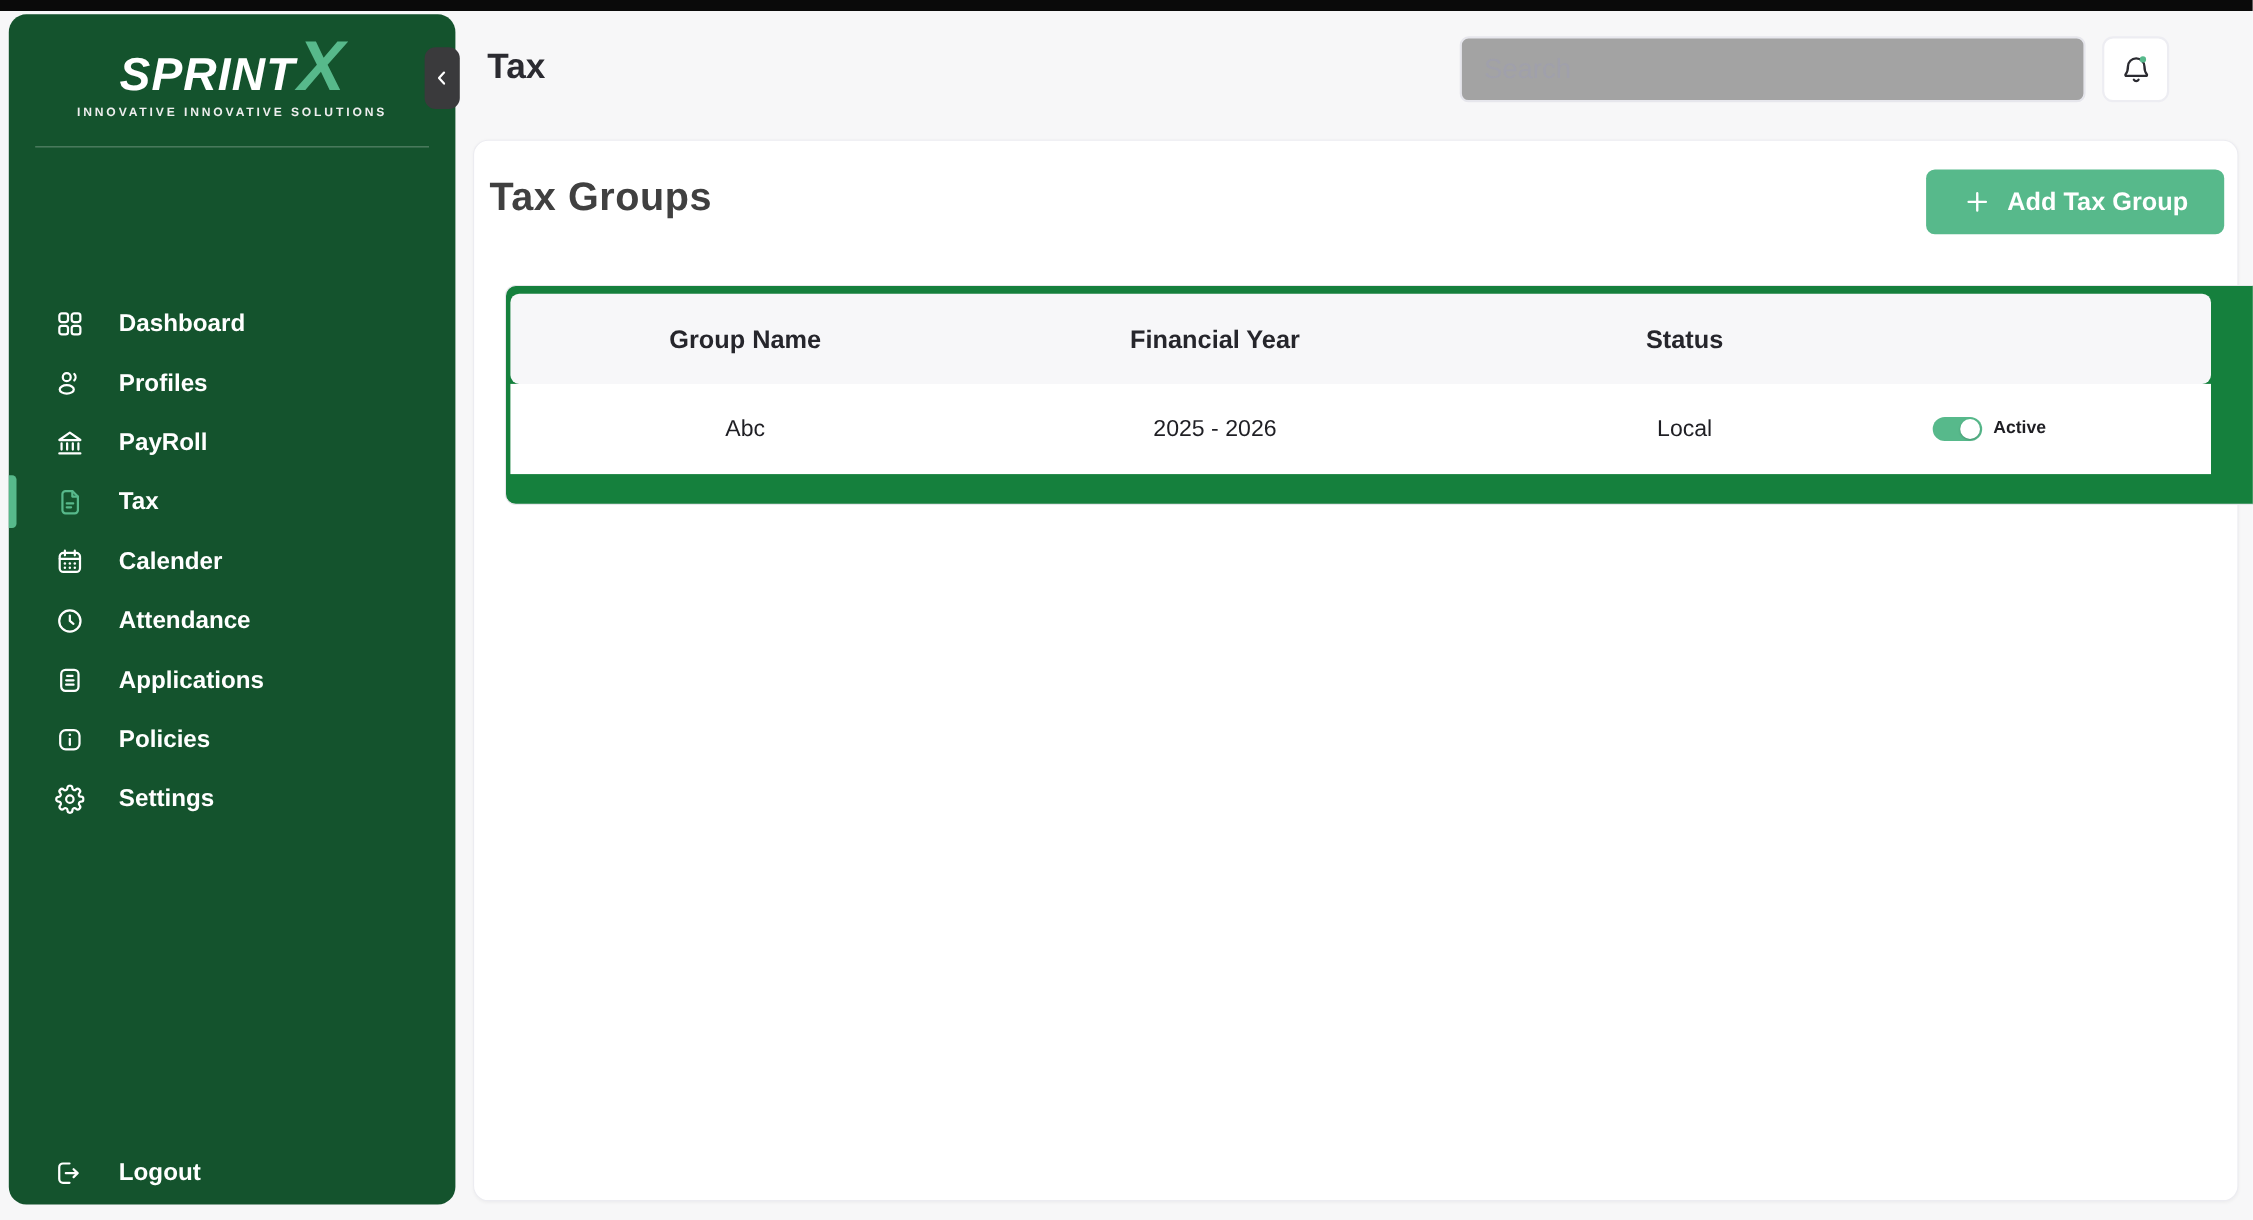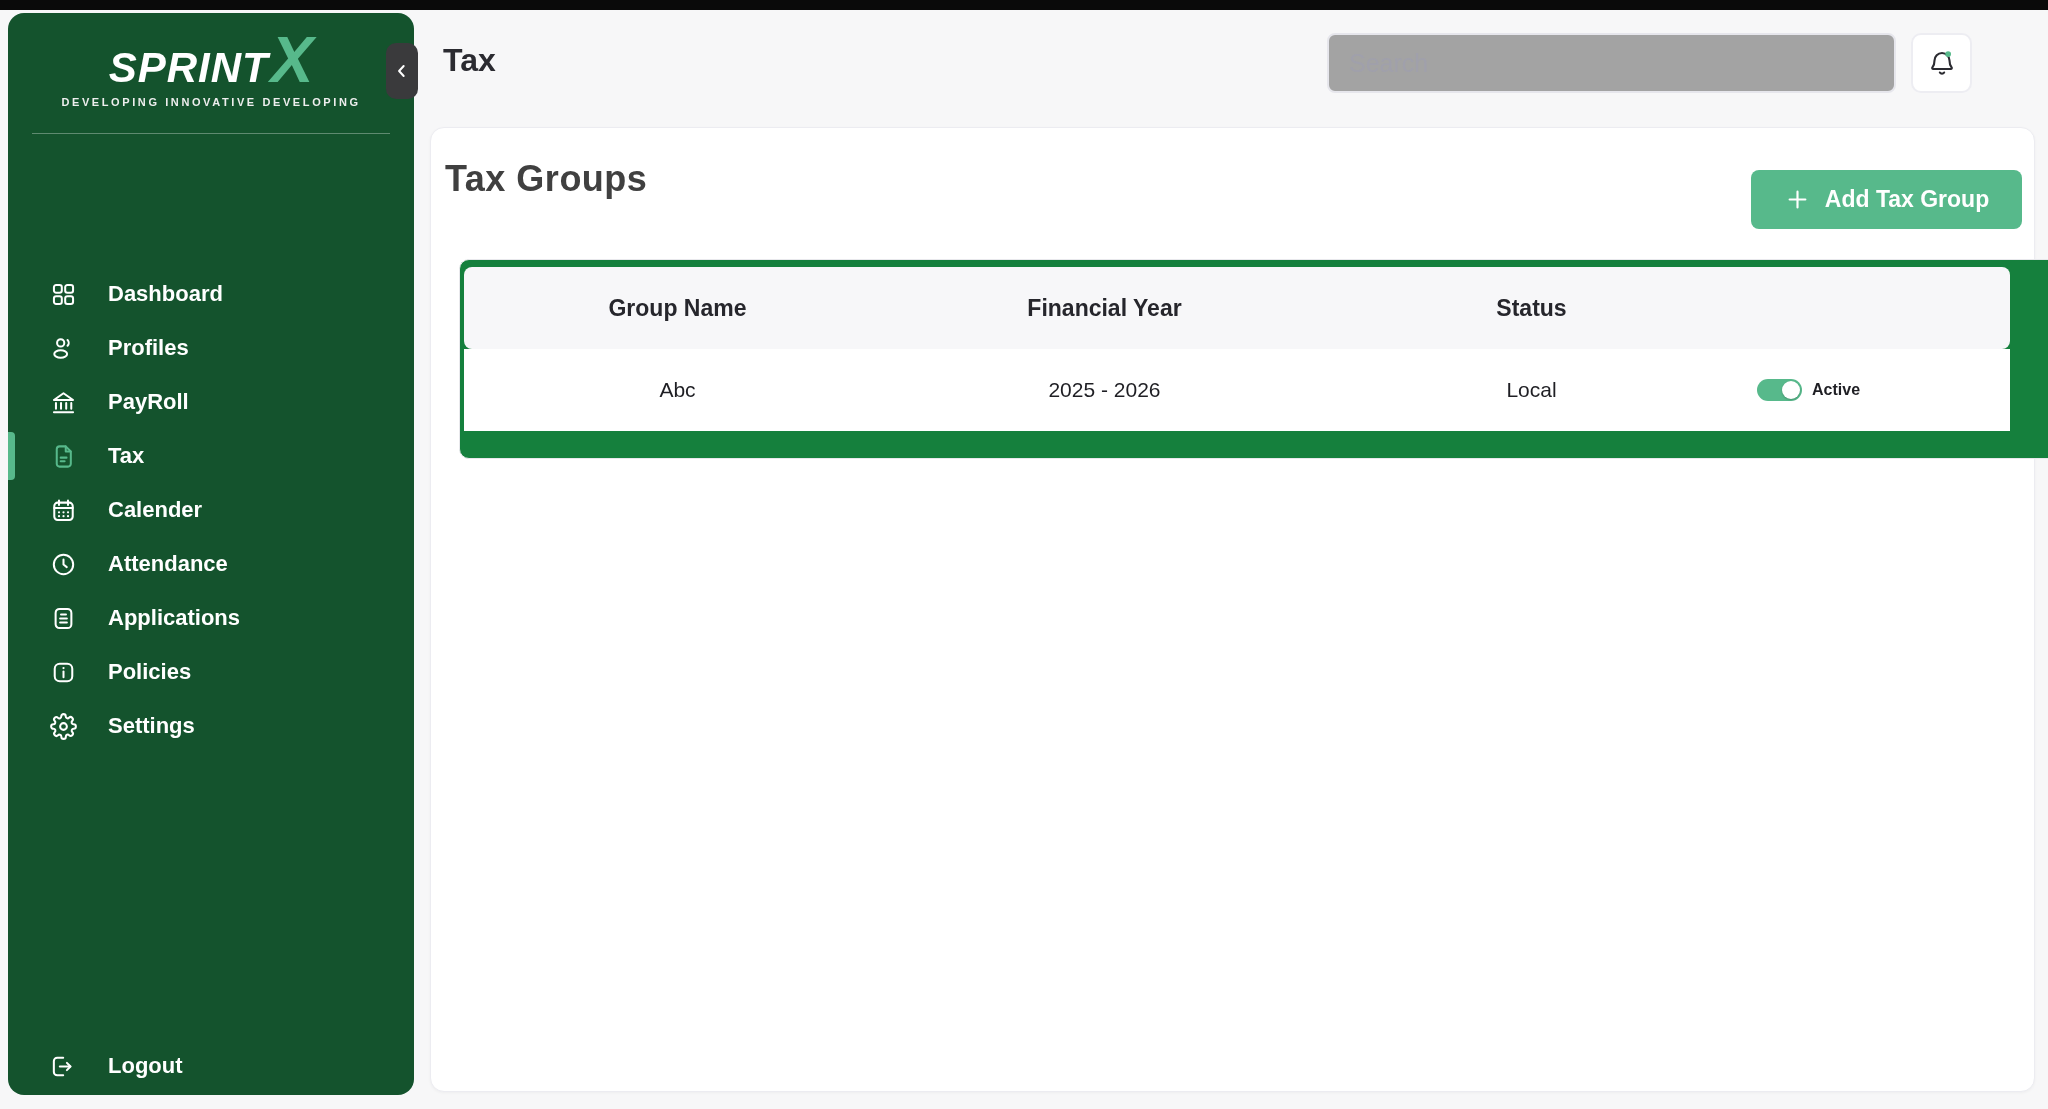--- a/index.html
+++ b/index.html
@@ -67,21 +67,21 @@
   .card {
     position:absolute; left:430px; top:127px; width:1605px; height:965px;
     background:#fff; border:1px solid #ececf1; border-radius:14px;
     box-shadow:0 1px 3px rgba(0,0,0,0.04);
   }
   .section-title { position:absolute; left:14px; top:30px; font-size:36px; font-weight:800; color:#404040; letter-spacing:0.5px; }
   .add-btn {
     position:absolute; left:1320px; top:26px; width:271px; height:59px;
     background:#57b98b; border:none; border-radius:8px; color:#fff;
     font-family:"Liberation Sans", sans-serif; font-size:23px; font-weight:700;
-    display:flex; align-items:center; justify-content:center; gap:14px; cursor:pointer;margin-top:16px;
+    display:flex; align-items:center; justify-content:center; gap:14px; cursor:pointer;
   }
   .add-btn svg { width:27px; height:27px; }
 
   .table-wrap {
     position:absolute; left:28px; top:131px; width:1604px; height:200px;
     border:1px solid #e8e8ec; border-radius:10px; background:#15803d; overflow:hidden;
   }
   .thead {
     position:absolute; left:4px; top:7px; width:1546px; height:82px;
     background:#f7f7f9; border-radius:8px;
@@ -117,21 +117,21 @@
           <polyline points="14 6 8.5 12 14 18"></polyline>
         </svg>
     </span>
   </div>
 
   <div class="logo-block">
     <div class="logo-line">
       <span class="logo-sprint">SPRINT</span>
         <span class="logo-x">X</span>
     </div>
-    <div class="logo-tagline">DEVELOPING INNOVATIVE DEVELOPING</div>
+    <div class="logo-tagline">INNOVATIVE INNOVATIVE SOLUTIONS</div>
   </div>
   <div class="sidebar-divider"></div>
 
 
   <nav class="nav">
       <div class="nav-item">
         <span class="nav-icon">
           <svg viewBox="0 0 24 24" fill="none" stroke="currentColor" stroke-width="1.8" stroke-linecap="round" stroke-linejoin="round">
             <rect x="3.5" y="3.5" width="7" height="7" rx="2"></rect>
             <rect x="13.5" y="3.5" width="7" height="7" rx="2"></rect>

